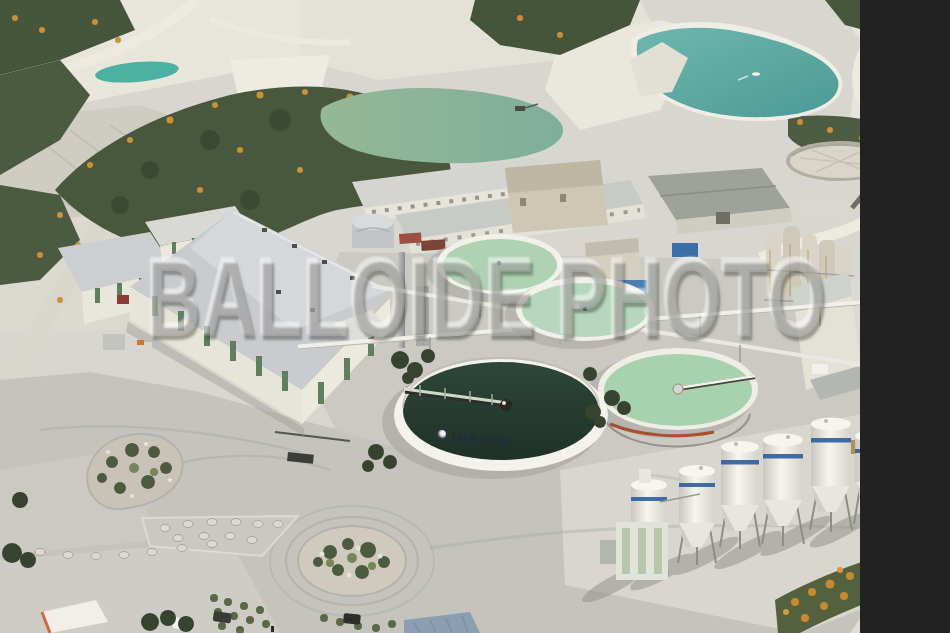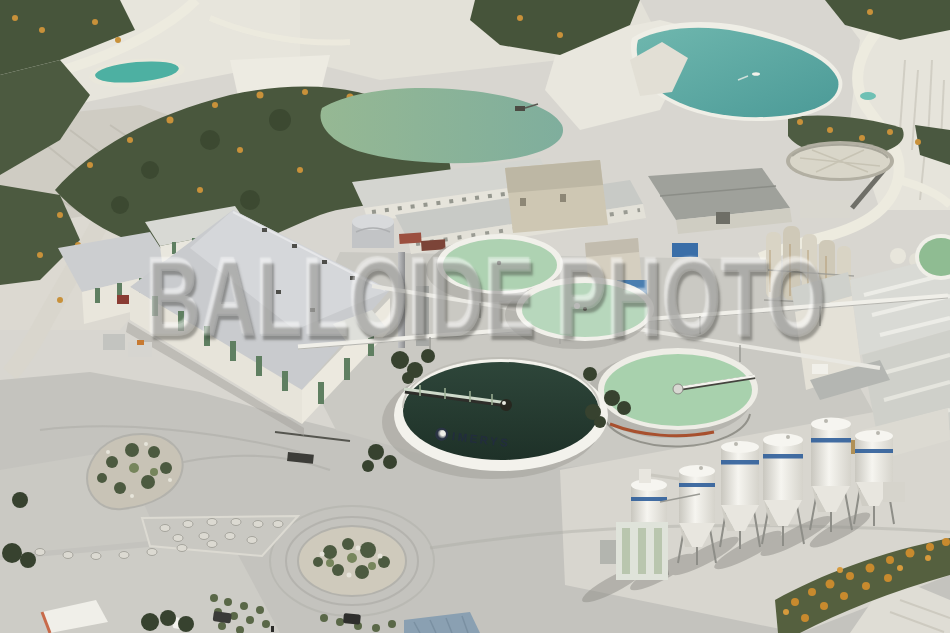--- a/index.html
+++ b/index.html
@@ -1,17 +1,17 @@
 <!DOCTYPE html>
 <html><head>
 <meta charset="utf-8">
 <style>
   html,body{margin:0;padding:0;background:#222;}
   .stage{
-    position:relative;width:950px;height:633px;overflow:hidden;
+    position:relative;width:860px;height:633px;overflow:hidden;
     background:#d8d6d0;font-family:"Liberation Sans",sans-serif;
   }
   .stage svg{position:absolute;left:0;top:0;display:block;}
   .watermark{
     position:absolute;left:146px;top:242px;z-index:40;
     font-size:112px;font-weight:bold;line-height:1;white-space:nowrap;
     letter-spacing:0px;color:rgba(246,246,243,0.20);
     transform:scaleX(0.68);transform-origin:0 0;
     text-shadow:3px 4px 3px rgba(55,55,50,0.42), -2px -2px 2px rgba(255,255,255,0.45);
     pointer-events:none;user-select:none;

